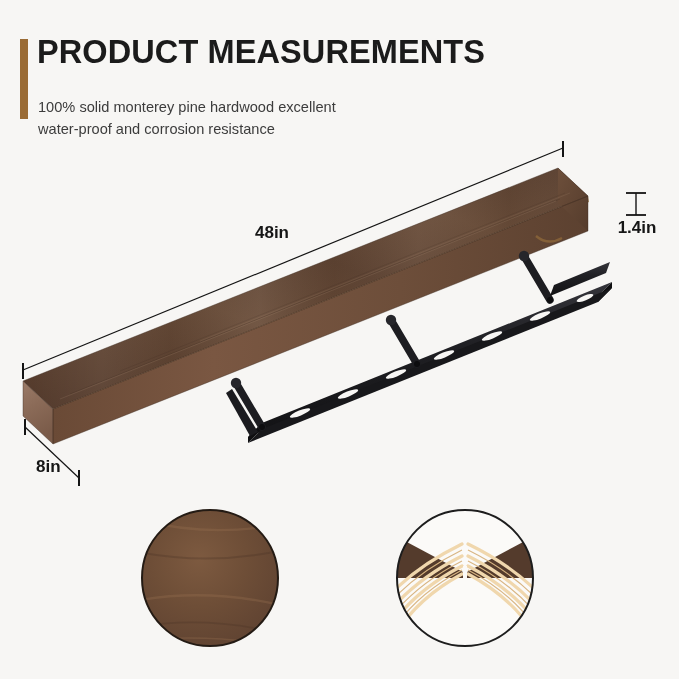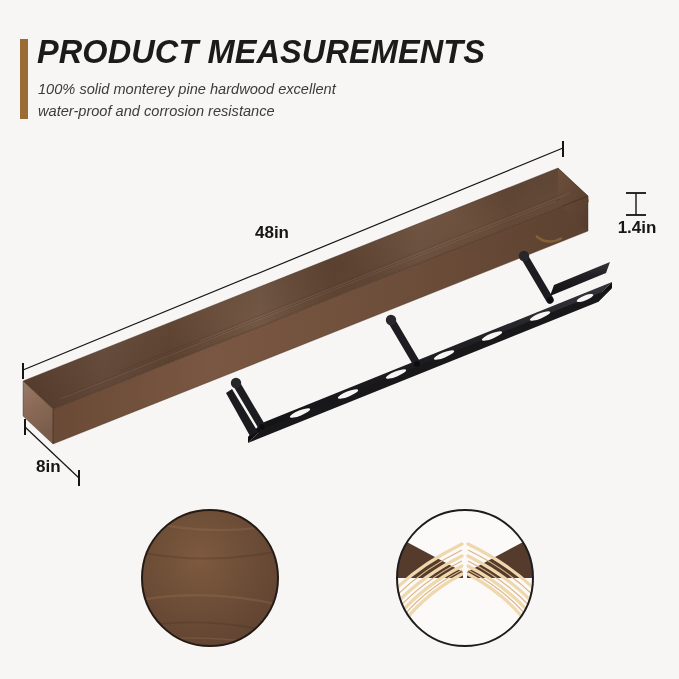--- a/index.html
+++ b/index.html
@@ -21,21 +21,20 @@
     background: #f7f6f4;
   }
 
   
   .header {
     position: absolute;
     left: 0;
     top: 0;
     width: 539px;
     height: 140px;
-    font-style: italic;
   }
   .accent-bar {
     position: absolute;
     left: 20px;
     top: 39px;
     width: 8px;
     height: 80px;
     background: #9a6b35;
   }
   .title {
@@ -45,21 +44,21 @@
     font-size: 32.5px;
     font-weight: 700;
     letter-spacing: 0.1px;
     color: #1b1b1b;
     white-space: nowrap;
     line-height: 1.0;
   }
   .subtitle {
     position: absolute;
     left: 38px;
-    top: 78px;
+    top: 96px;
     font-size: 14.6px;
     font-weight: 400;
     color: #3c3c3c;
     line-height: 1.52;
     white-space: pre-line;
   }
 
   
   .illustration {
     position: absolute;

